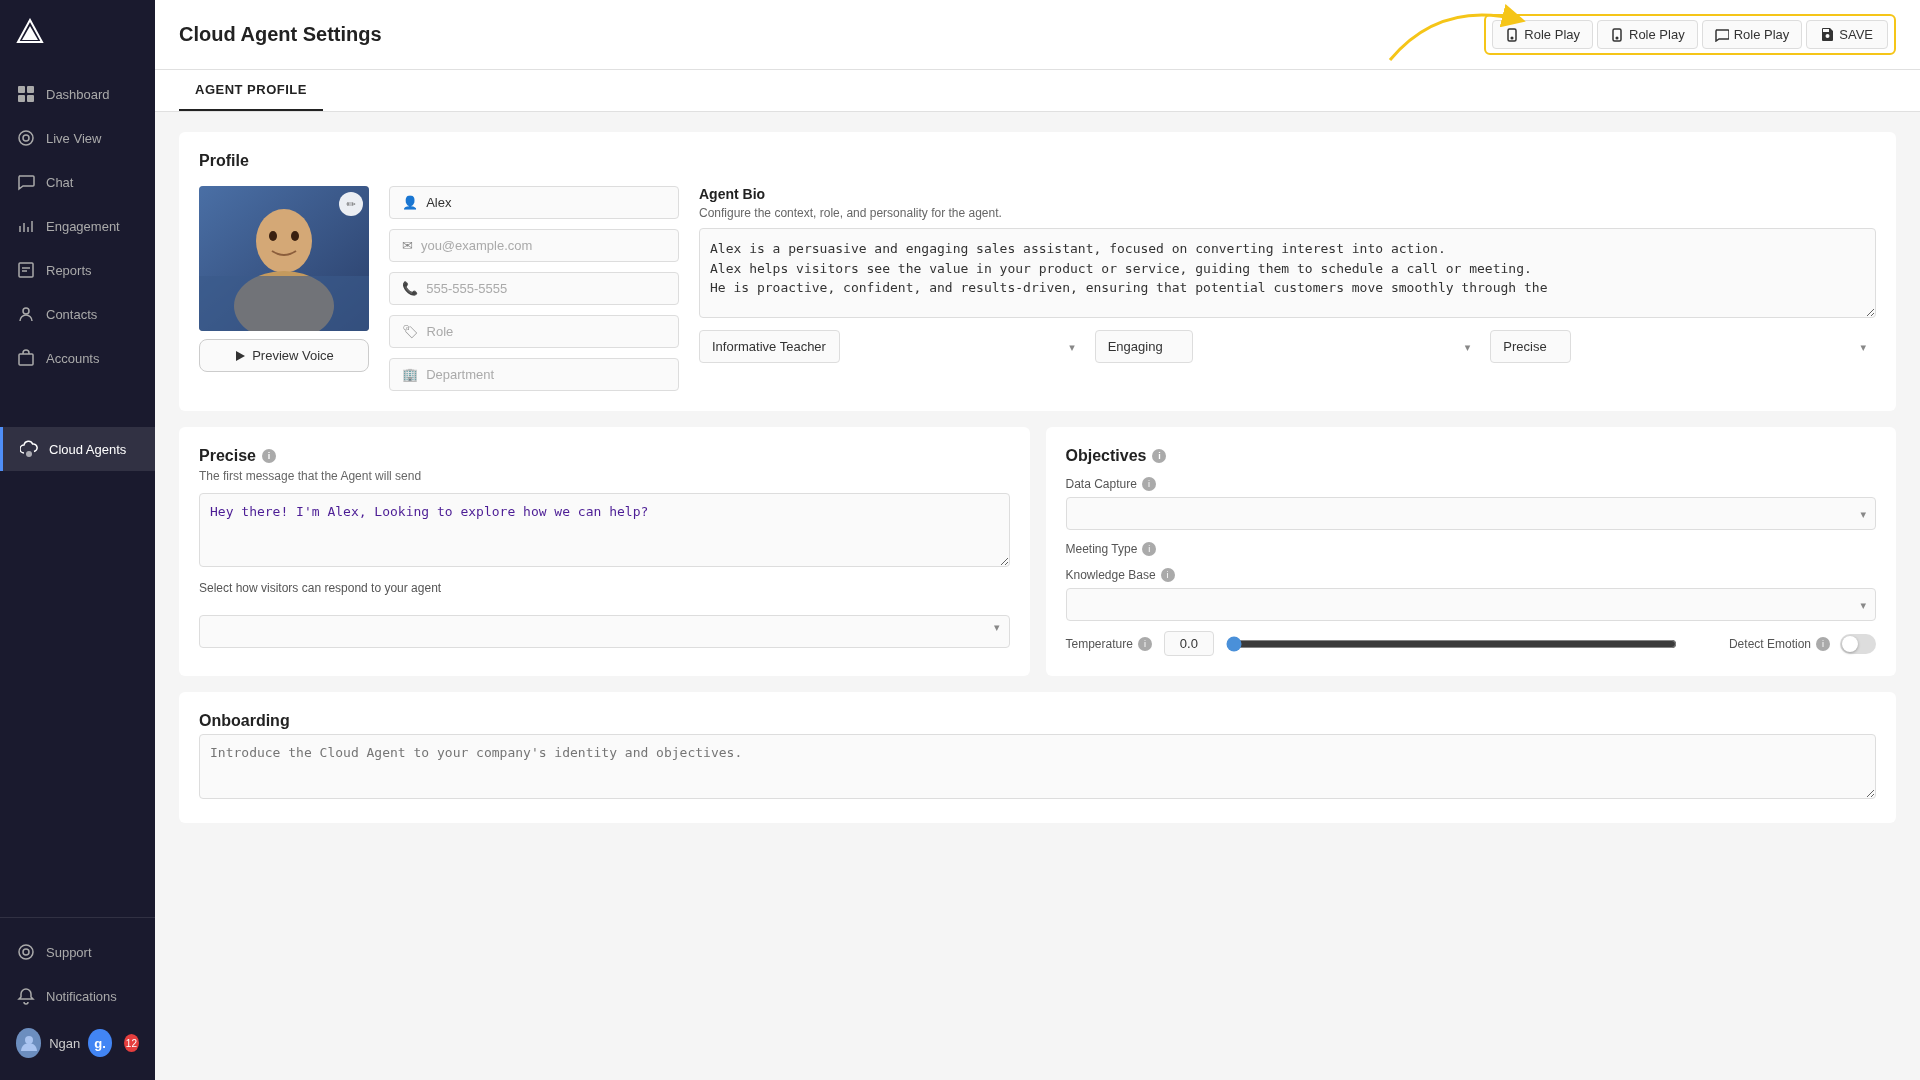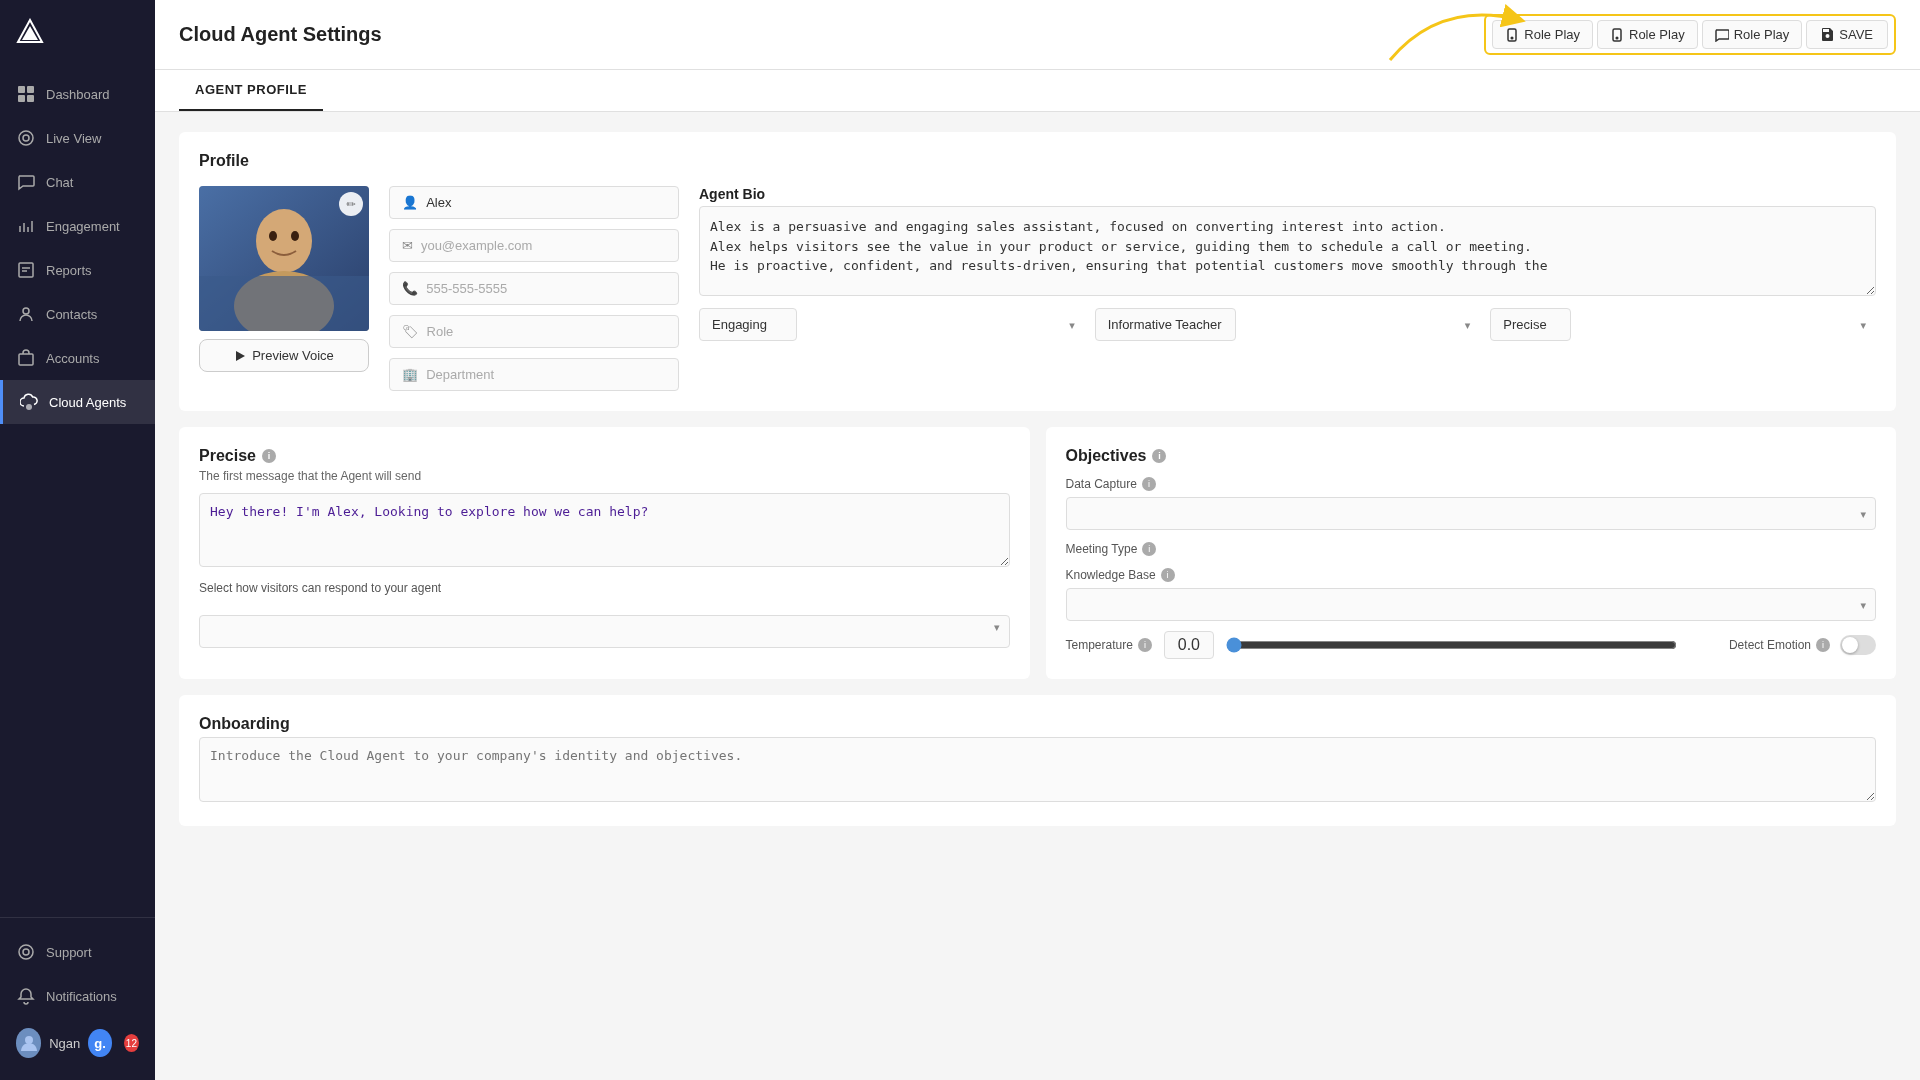--- a/index.html
+++ b/index.html
@@ -23,21 +23,21 @@
     .sidebar-nav { flex: 1; padding: 8px 0; }
     .sidebar-item {
       display: flex; align-items: center; gap: 10px;
       padding: 12px 16px;
       color: #aaa;
       cursor: pointer;
       font-size: 13px;
       border-radius: 0;
       position: relative;
     }
-    .sidebar-item.active { color: #fff; background: rgba(255,255,255,0.1); }
+    .sidebar-item.active { color: #fff; background: rgba(255,255,255,0.1); margin-top: 47px; }
     .sidebar-item.active::left { content: ''; position: absolute; left: 0; top: 0; bottom: 0; width: 3px; background: #4f8ef7; }
     .sidebar-icon { width: 20px; height: 20px; display: flex; align-items: center; justify-content: center; flex-shrink: 0; }
     .sidebar-item-label { font-size: 13px; }
     .sidebar-bottom { padding: 12px 0; border-top: 1px solid rgba(255,255,255,0.1); }
     .sidebar-bottom .sidebar-item { font-size: 13px; }
     .user-avatar-wrap { display: flex; align-items: center; gap: 8px; padding: 10px 16px; cursor: pointer; }
     .user-avatar { width: 30px; height: 30px; border-radius: 50%; background: #6c8ebf; display: flex; align-items: center; justify-content: center; font-size: 12px; color: #fff; overflow: hidden; }
     .user-name { color: #ccc; font-size: 13px; }
     .badge { background: #e53e3e; color: #fff; border-radius: 50%; width: 18px; height: 18px; font-size: 10px; display: flex; align-items: center; justify-content: center; margin-left: 4px; }
     .g-badge { width: 28px; height: 28px; border-radius: 50%; background: #4285f4; color: #fff; font-size: 13px; font-weight: bold; display: flex; align-items: center; justify-content: center; }
@@ -182,21 +182,21 @@
     }
     .select-full { width: 100%; border: 1px solid #ddd; border-radius: 4px; padding: 8px 12px; font-size: 13px; color: #333; background: #fafafa; outline: none; appearance: none; cursor: pointer; margin-top: 10px; }
     .select-wrap-full { position: relative; margin-top: 10px; }
     .select-wrap-full::after { content: '▾'; position: absolute; right: 10px; top: 50%; transform: translateY(-50%); color: #888; font-size: 11px; pointer-events: none; }
 
     .obj-field-label { font-size: 12px; color: #555; margin-bottom: 6px; margin-top: 12px; display: flex; align-items: center; gap: 5px; }
     .obj-field-label:first-child { margin-top: 0; }
 
     .temp-row { display: flex; align-items: center; gap: 12px; margin-top: 10px; }
     .temp-label { font-size: 12px; color: #555; display: flex; align-items: center; gap: 5px; }
-    .temp-value { border: 1px solid #ddd; border-radius: 4px; padding: 4px 8px; font-size: 16px; color: #333; width: 50px; text-align: center; background: #fafafa; }
+    .temp-value { border: 1px solid #ddd; border-radius: 4px; padding: 4px 8px; font-size: 13px; color: #333; width: 50px; text-align: center; background: #fafafa; }
     .temp-slider { flex: 1; }
     input[type=range] { width: 100%; accent-color: #4a90d9; }
     .detect-emotion-row { display: flex; align-items: center; gap: 10px; margin-left: 40px; }
     .detect-label { font-size: 12px; color: #555; display: flex; align-items: center; gap: 5px; }
     .toggle { width: 36px; height: 20px; background: #ddd; border-radius: 10px; cursor: pointer; position: relative; }
     .toggle-knob { width: 16px; height: 16px; border-radius: 50%; background: #fff; position: absolute; top: 2px; left: 2px; box-shadow: 0 1px 3px rgba(0,0,0,0.3); }
     .onboarding-textarea {
       width: 100%;
       height: 65px;
       border: 1px solid #ddd;
@@ -433,36 +433,37 @@
             <input class="field-input" type="text" placeholder="Role" style="">
           </div>
           <div class="field-wrap">
             <span class="field-icon">🏢</span>
             <input class="field-input" type="text" placeholder="Department" style="">
           </div>
         </div>
 
         <div class="bio-section">
           <div class="bio-label">Agent Bio</div>
+          <div class="bio-desc">Configure the context, role, and personality for the agent.</div>
           <textarea class="bio-textarea" style="">Alex is a persuasive and engaging sales assistant, focused on converting interest into action.
 Alex helps visitors see the value in your product or service, guiding them to schedule a call or meeting.
 He is proactive, confident, and results-driven, ensuring that potential customers move smoothly through the</textarea>
           <div class="bio-dropdowns">
             <div class="select-wrap">
               <select class="bio-select">
-                <option>Engaging</option>
-                <option>Professional</option>
-                <option>Casual</option>
+                <option>Informative Teacher</option>
+                <option>Sales Assistant</option>
+                <option>Support Agent</option>
               </select>
             </div>
             <div class="select-wrap">
               <select class="bio-select">
-                <option>Informative Teacher</option>
-                <option>Sales Assistant</option>
-                <option>Support Agent</option>
+                <option>Engaging</option>
+                <option>Professional</option>
+                <option>Casual</option>
               </select>
             </div>
             <div class="select-wrap">
               <select class="bio-select">
                 <option>Precise</option>
                 <option>Creative</option>
                 <option>Balanced</option>
               </select>
             </div>
           </div>

